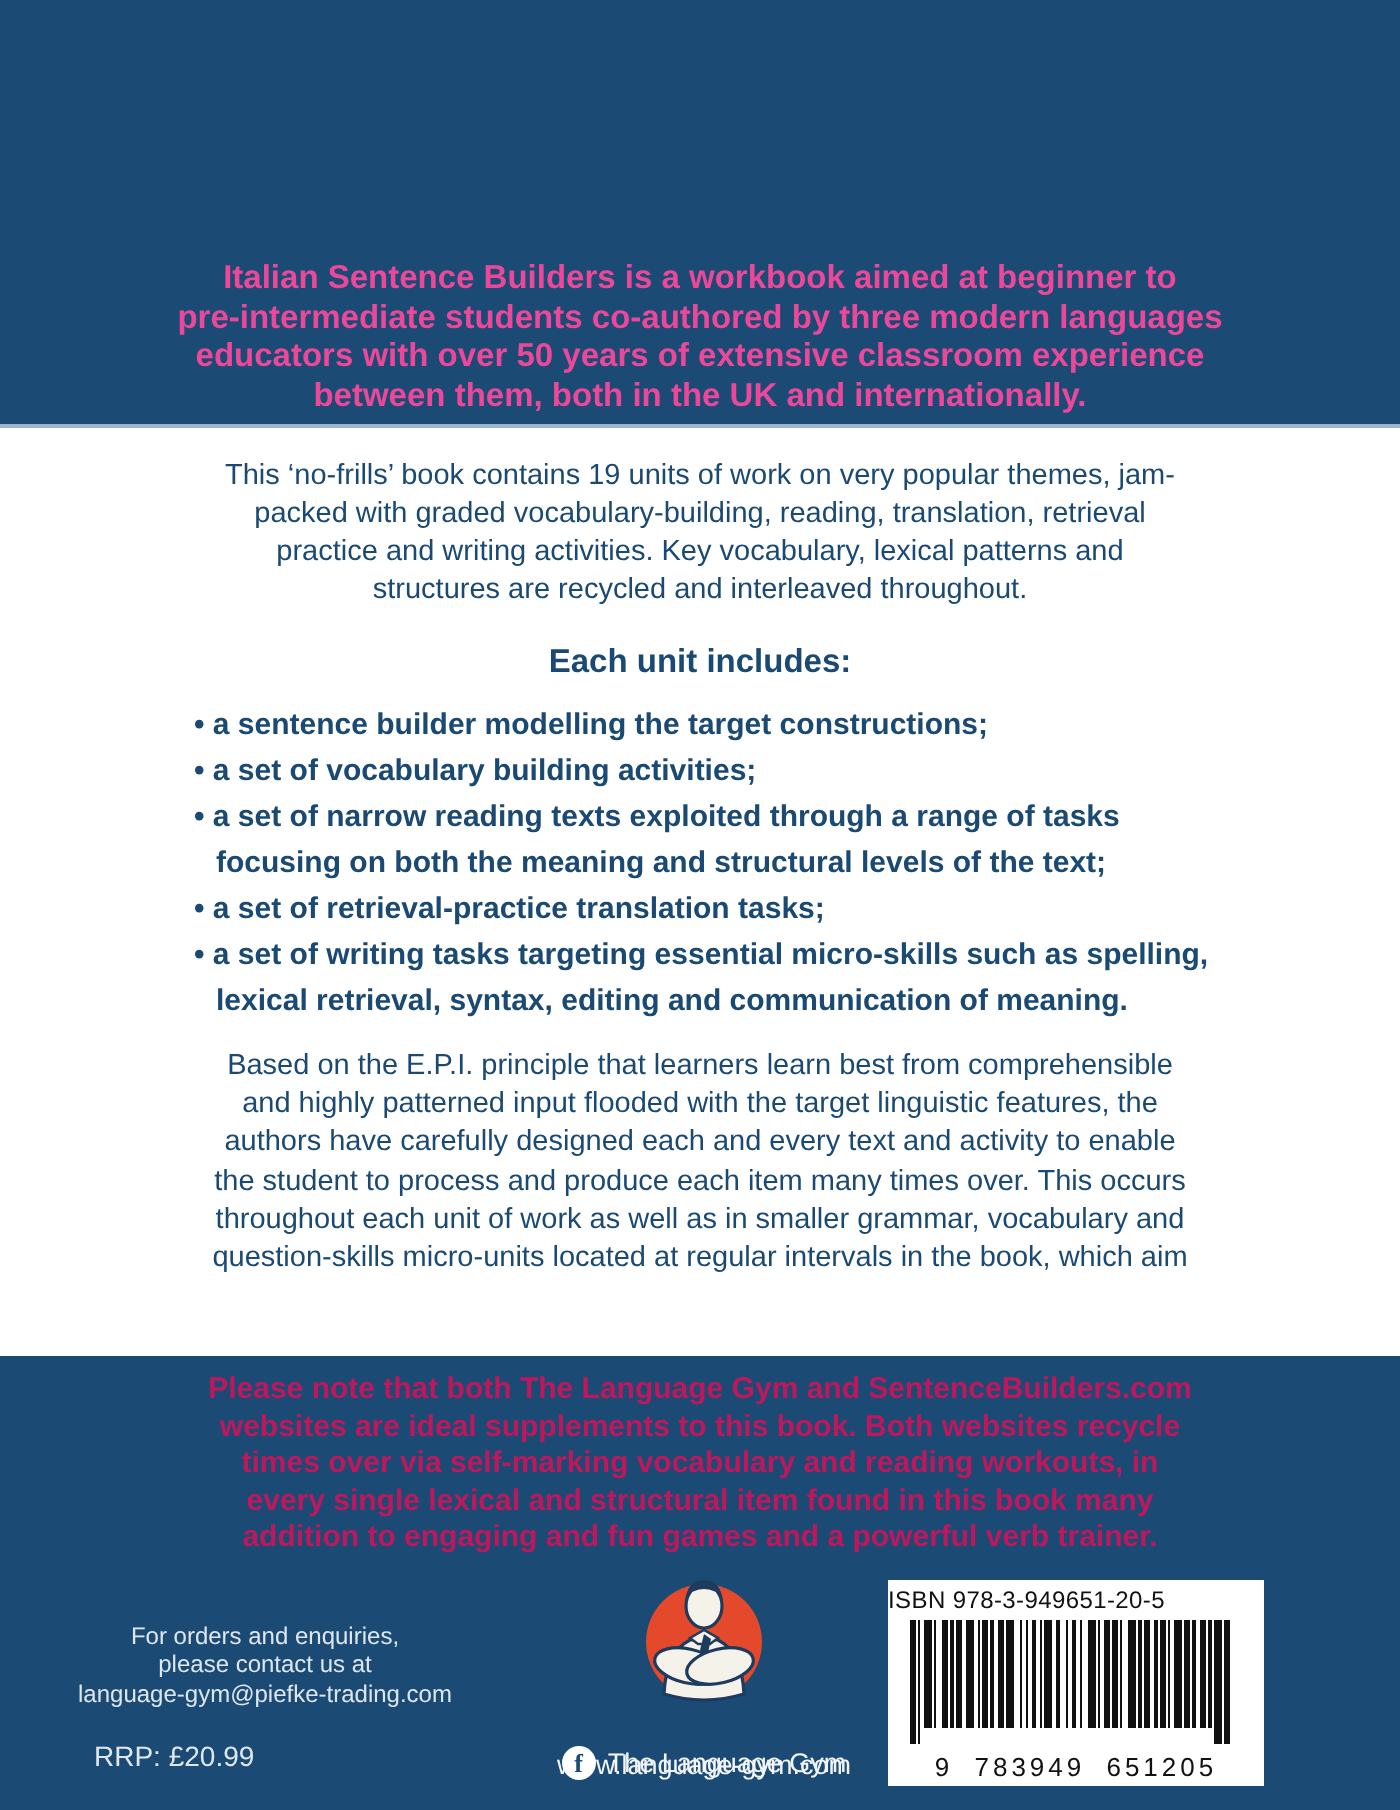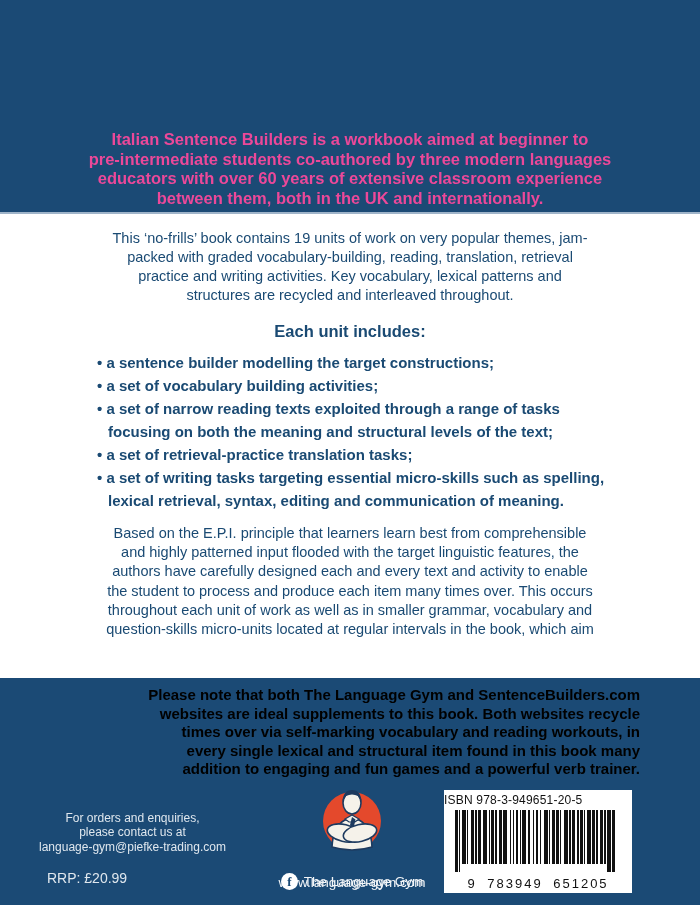--- a/index.html
+++ b/index.html
@@ -33,21 +33,21 @@
     color:#1a4a73;font-weight:bold;font-size:15px;line-height:23px;
   }
   .bullets .cont{padding-left:11px;}
   .epi{
     position:absolute;top:524px;left:30px;width:640px;
     text-align:center;color:#1a4a73;
     font-size:14.5px;line-height:19.2px;
   }
   .note{
     position:absolute;top:686px;left:60px;width:580px;
-    text-align:right;color:#000000;font-weight:bold;
+    text-align:center;color:#be185d;font-weight:bold;
     font-size:15px;line-height:18.6px;
   }
   .contact{
     position:absolute;top:811px;left:10px;width:245px;
     text-align:center;color:#dfe7ee;font-size:12px;line-height:14.3px;
   }
   .rrp{
     position:absolute;top:870px;left:47px;
     color:#dfe7ee;font-size:14px;
   }
@@ -90,21 +90,21 @@
 
 <div class="page">
 
   <div class="band band-top"></div>
   <div class="band band-mid"></div>
   <div class="band band-bottom"></div>
 
   <div class="intro">
     <div class="txt-line">Italian Sentence Builders is a workbook aimed at beginner to</div>
     <div class="txt-line">pre-intermediate students co-authored by three modern languages</div>
-    <div class="txt-line">educators with over 60 years of extensive classroom experience</div>
+    <div class="txt-line">educators with over 50 years of extensive classroom experience</div>
     <div class="txt-line">between them, both in the UK and internationally.</div>
   </div>
 
   <div class="desc">
     <div class="txt-line">This ‘no-frills’ book contains 19 units of work on very popular themes, jam-</div>
     <div class="txt-line">packed with graded vocabulary-building, reading, translation, retrieval</div>
     <div class="txt-line">practice and writing activities. Key vocabulary, lexical patterns and</div>
     <div class="txt-line">structures are recycled and interleaved throughout.</div>
   </div>
 

